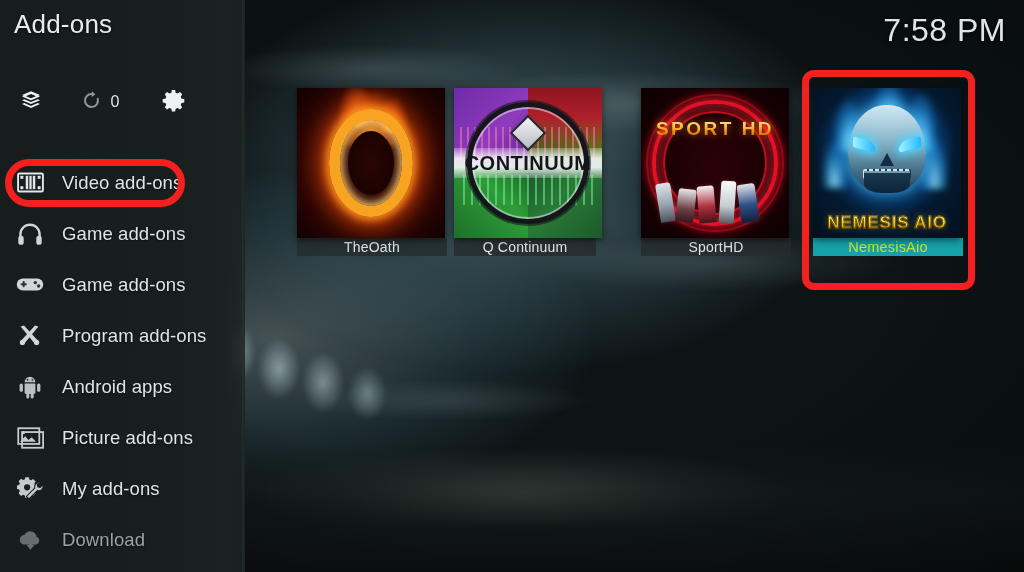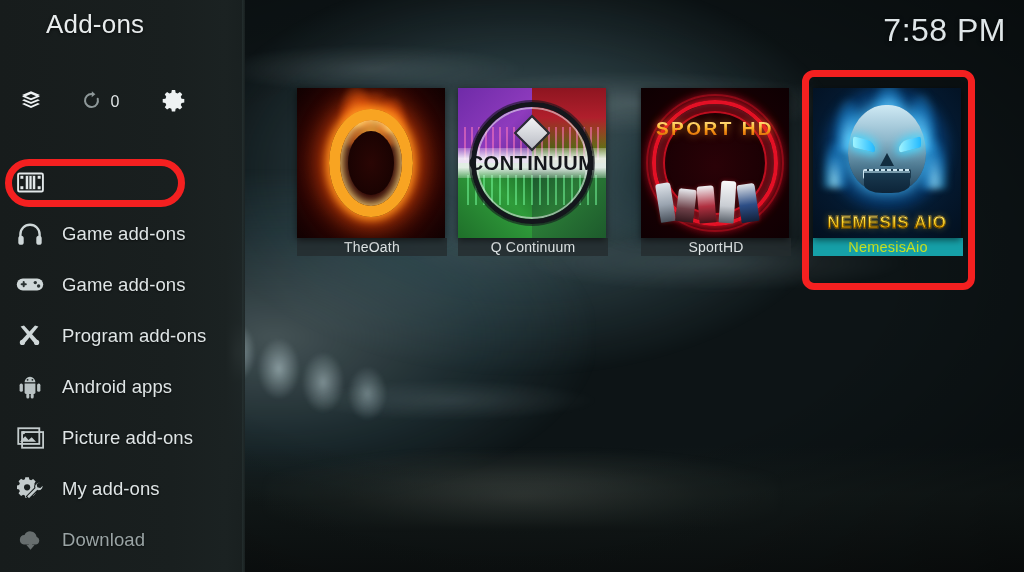--- a/index.html
+++ b/index.html
@@ -73,21 +73,20 @@
   }
 
   
   #topbar {
     position:absolute; left:0; top:0; width:1024px; height:58px; z-index:30;
   }
   #page-title {
     position:absolute; left:14px; top:9px;
     font-size:26px; color:#e8eced; font-weight:400; letter-spacing:0.2px;
     text-shadow:0 1px 3px rgba(0,0,0,0.7);
-    margin-left:32px;
   }
   #clock {
     position:absolute; right:18px; top:4px;
     font-size:32px; color:#dfe6e8; font-weight:300; letter-spacing:0.5px;
     text-shadow:0 1px 4px rgba(0,0,0,0.8);
     margin-top:8px;
   }
 
   
   #sidebar {
@@ -376,20 +375,21 @@
           <rect x="1" y="1.5" width="26" height="19" rx="1.5" fill="none" stroke="#e2e8e9" stroke-width="2"></rect>
           <rect x="3.4" y="4" width="3.1" height="3.1" fill="#e2e8e9"></rect>
           <rect x="3.4" y="14.9" width="3.1" height="3.1" fill="#e2e8e9"></rect>
           <rect x="21.5" y="4" width="3.1" height="3.1" fill="#e2e8e9"></rect>
           <rect x="21.5" y="14.9" width="3.1" height="3.1" fill="#e2e8e9"></rect>
           <rect x="9" y="4" width="10" height="14" fill="#e2e8e9"></rect>
           <rect x="11.6" y="4" width="1.2" height="14" fill="#191f1f"></rect>
           <rect x="15.2" y="4" width="1.2" height="14" fill="#191f1f"></rect>
         </svg>
       </span>
+      <span class="menu-label">Video add-ons</span>
     </div>
 
     <div class="menu-item">
       <span class="menu-ico">
         <svg width="26" height="24" viewBox="0 0 26 24">
           <path d="M3.4 16.5v-4.2a9.6 9.6 0 0 1 19.2 0v4.2" fill="none" stroke="#cfd7d8" stroke-width="2.4"></path>
           <rect x="1.3" y="13.8" width="5.4" height="9" rx="2.6" fill="#cfd7d8"></rect>
           <rect x="19.3" y="13.8" width="5.4" height="9" rx="2.6" fill="#cfd7d8"></rect>
         </svg>
       </span>
@@ -482,21 +482,21 @@
     <div class="tile-art art-oath">
       <div class="oath-flame of1"></div>
       <div class="oath-flame of2"></div>
       <div class="oath-flame of3"></div>
       <div class="oath-ring"></div>
       <div class="oath-core"></div>
     </div>
     <div class="tile-label">TheOath</div>
   </div>
 
-  <div class="tile" style="left:458px;">
+  <div class="tile" style="left:446px;padding-left:8px;">
     <div class="tile-art art-cont">
       <div class="cont-quad cq1"></div>
       <div class="cont-quad cq2"></div>
       <div class="cont-quad cq3"></div>
       <div class="cont-quad cq4"></div>
       <div class="cont-red"></div>
       <div class="cont-wave"></div>
       <div class="cont-wave2"></div>
       <div class="cont-band"></div>
       <div class="cont-circle"></div>

